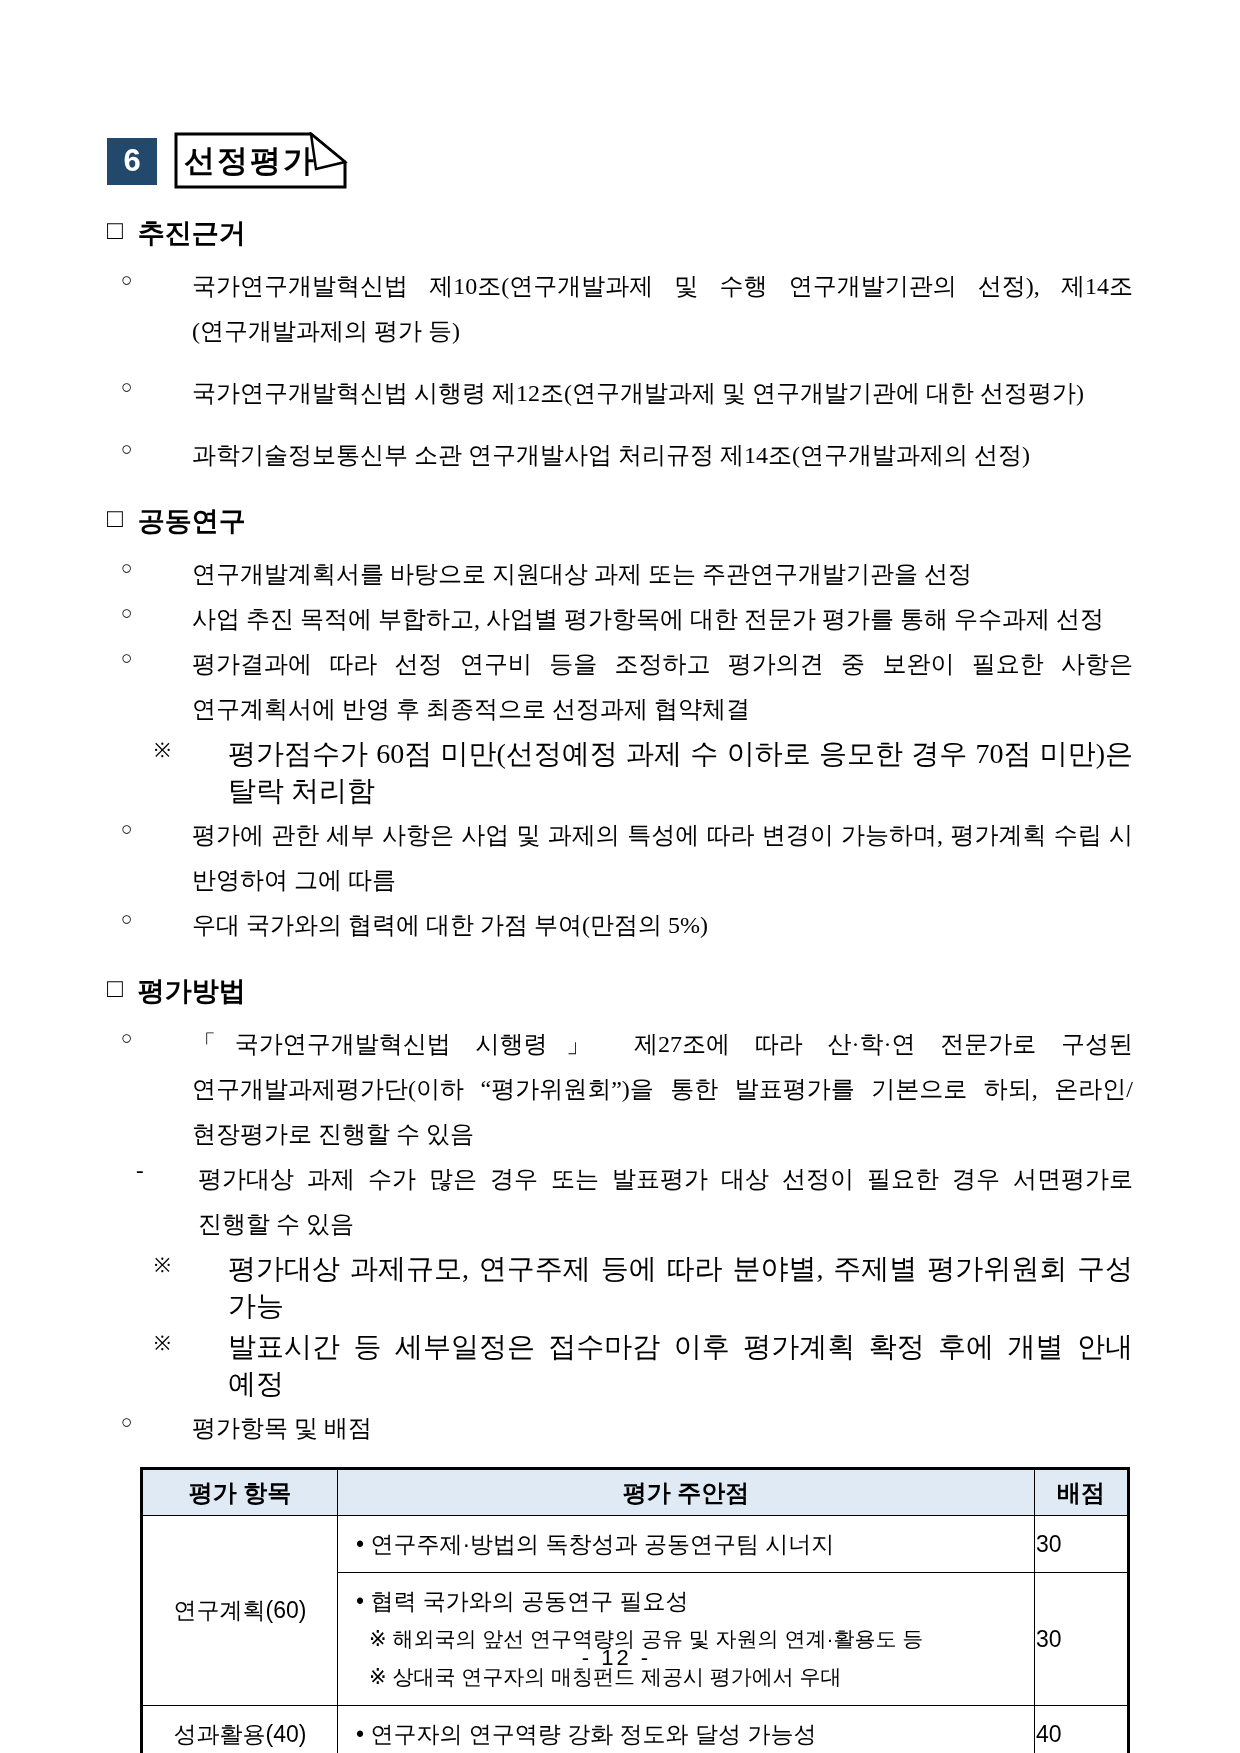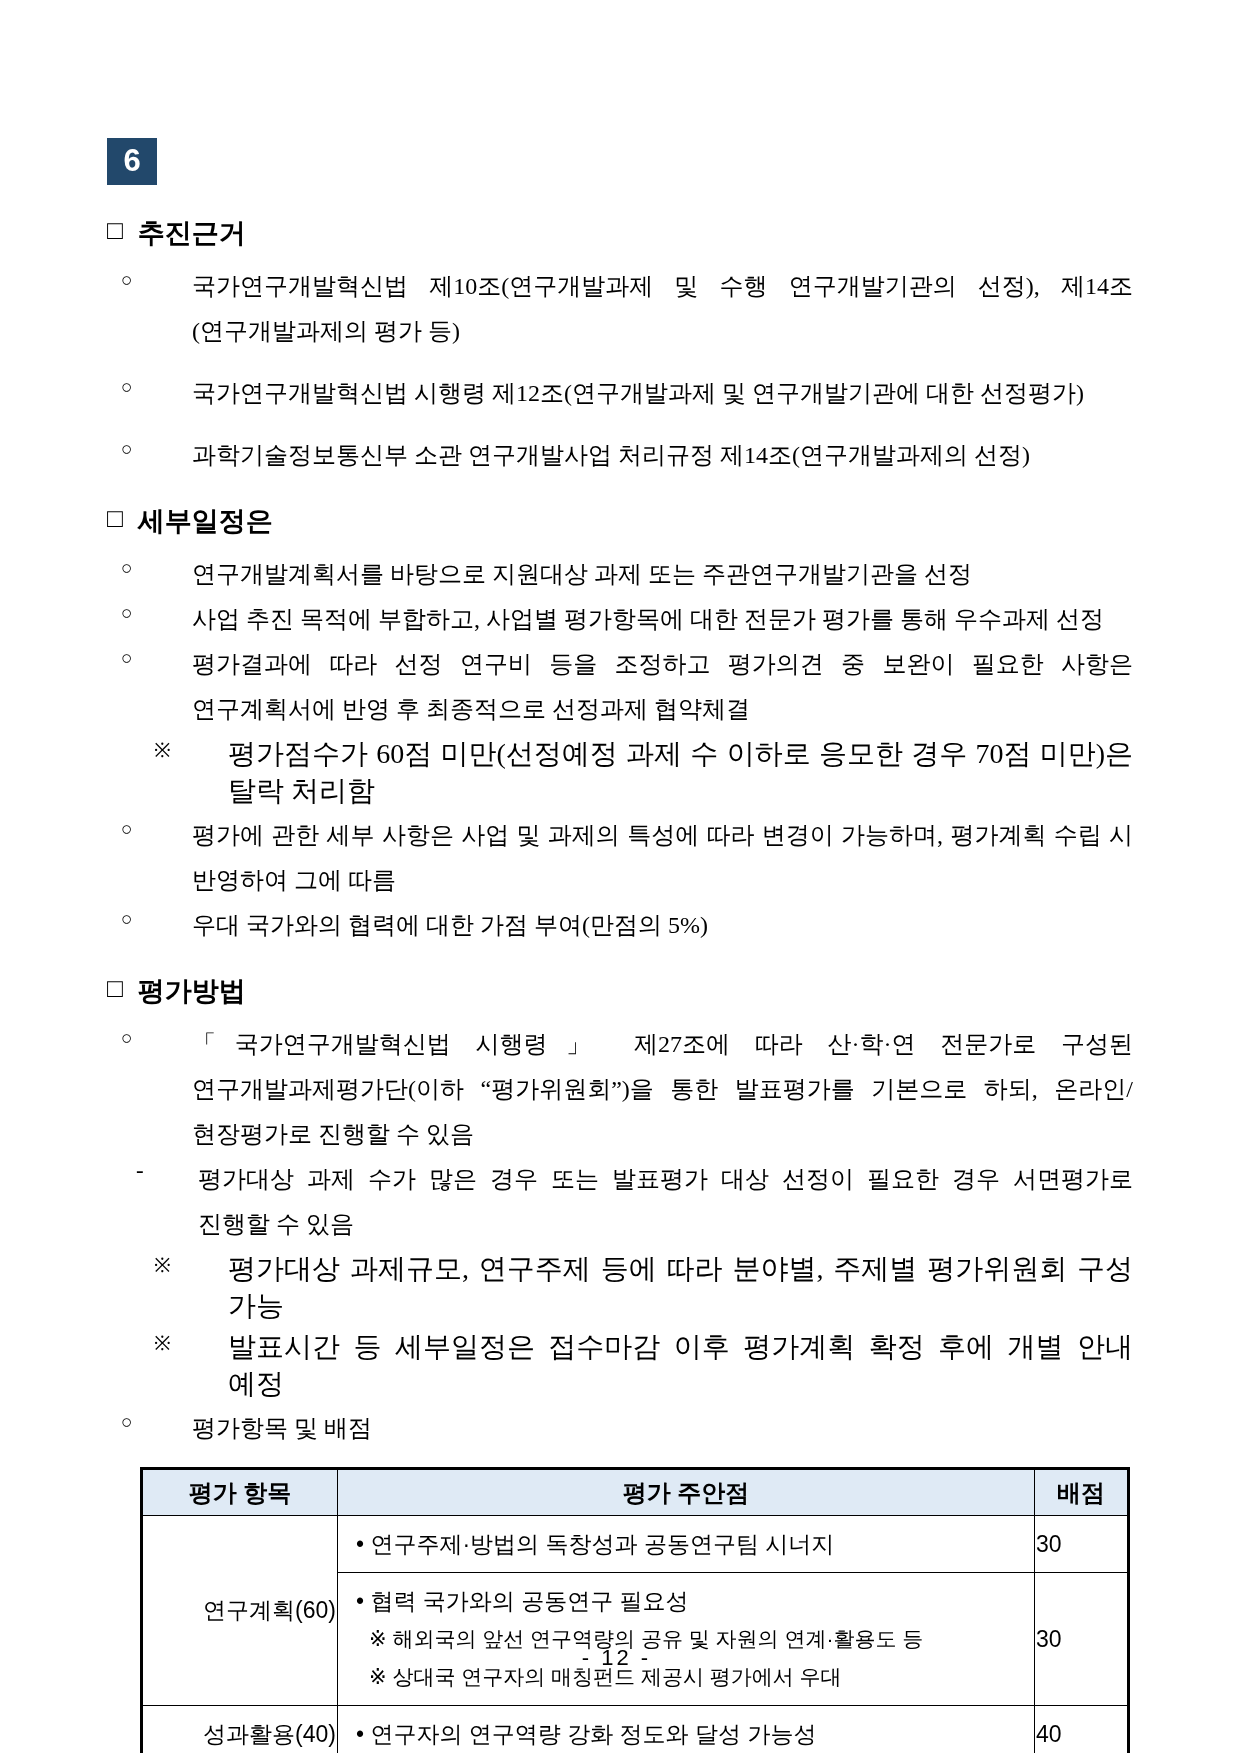--- a/index.html
+++ b/index.html
@@ -40,38 +40,45 @@
     font-family:"Liberation Sans","DejaVu Sans",sans-serif; font-size:23px;
     border:3px solid #000;
   }
   .eval-table th, .eval-table td { border:1.5px solid #000; }
   .eval-table th {
     background:#dfeaf5; font-weight:bold; font-size:24px; text-align:center;
     height:45px; padding:0 4px;
   }
   .eval-table col.c1 { width:196px; }
   .eval-table col.c3 { width:94px; }
-  td.cat { text-align:right; vertical-align:middle;margin-top:48px; }
+  td.cat { text-align:center; vertical-align:middle;margin-top:48px; }
   td.score { text-align:left; vertical-align:middle; }
   td.focus { padding:9px 10px 9px 18px; vertical-align:middle; line-height:38px; }
   td.focus .sub { font-size:21px; padding-left:13px; }
   tr.r1 td.focus, tr.r3 td.focus { height:38px; }
   
   .footer {
     position:absolute; left:0; right:7px; top:1645px; text-align:center;
     font-family:"Liberation Sans","DejaVu Sans",sans-serif; font-size:22px; letter-spacing:3px;
   }
 </style>
 </head>
 <body>
 
 <div class="page">
 
   <div class="banner">
     <div class="badge">6</div>
+    <div class="title-box">
+      <svg width="174" height="58" viewBox="0 0 174 58">
+        <path d="M2 2 H137 L171 30 V55 H2 Z" fill="#ffffff" stroke="#000000" stroke-width="3"></path>
+        <path d="M137 2 L171 30 L142 37 Z" fill="#ffffff" stroke="#000000" stroke-width="2.5" stroke-linejoin="miter"></path>
+      </svg>
+      <span class="title-text">선정평가</span>
+    </div>
   </div>
 
   <section class="doc-section sp">
     <h2 class="sec-heading">
       <span class="sq">□</span>
       <span>추진근거</span>
     </h2>
     <div class="item">
       <span class="mk">○</span>
       <div class="itext">국가연구개발혁신법 제10조(연구개발과제 및 수행 연구개발기관의 선정), 제14조(연구개발과제의 평가 등)</div>
@@ -82,21 +89,21 @@
     </div>
     <div class="item">
       <span class="mk">○</span>
       <div class="itext">과학기술정보통신부 소관 연구개발사업 처리규정 제14조(연구개발과제의 선정)</div>
     </div>
   </section>
 
   <section class="doc-section">
     <h2 class="sec-heading">
       <span class="sq">□</span>
-      <span>세부일정은</span>
+      <span>공동연구</span>
     </h2>
     <div class="item">
       <span class="mk">○</span>
       <div class="itext">연구개발계획서를 바탕으로 지원대상 과제 또는 주관연구개발기관을 선정</div>
     </div>
     <div class="item">
       <span class="mk">○</span>
       <div class="itext">사업 추진 목적에 부합하고, 사업별 평가항목에 대한 전문가 평가를 통해 우수과제 선정</div>
     </div>
     <div class="item">

